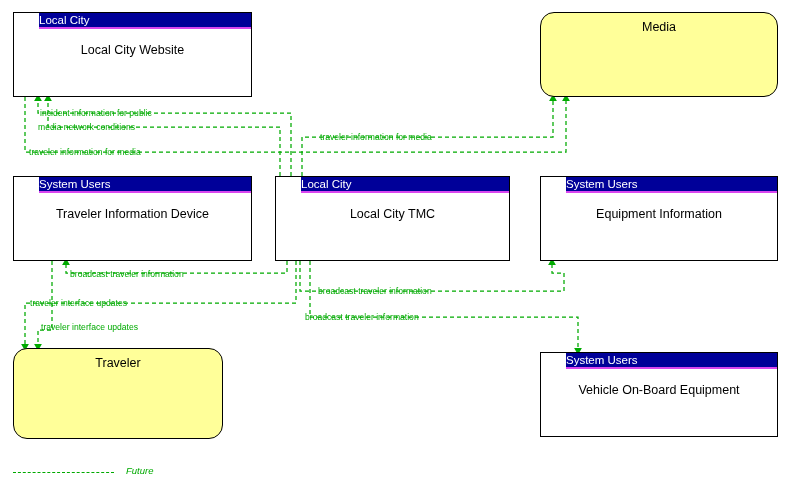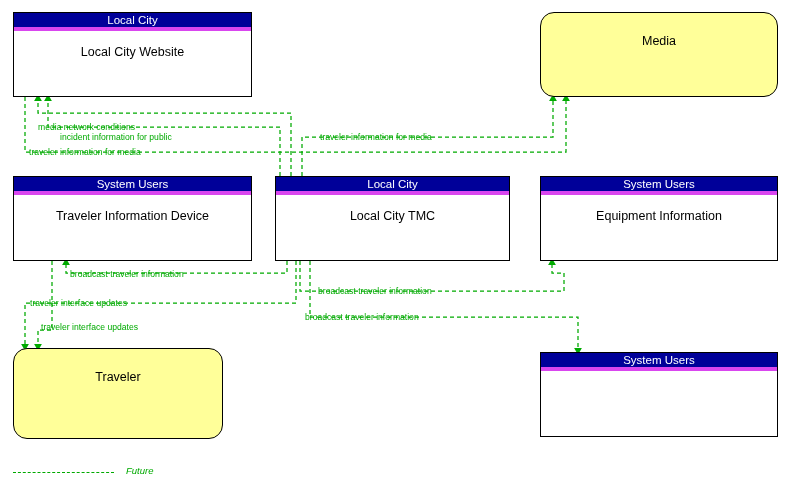--- a/index.html
+++ b/index.html
@@ -17,24 +17,24 @@
   .node.rect{
     border:1px solid #000000;
     background:#ffffff;
   }
   .node.rect .hdr{
     background:#000099;
     color:#ffffff;
     font-size:11.5px;
     line-height:14px;
     height:14px;
-    text-align:center;
-    border-bottom:4px solid #d946ef;
+    border-bottom:2px solid #d946ef;
     white-space:nowrap;
     overflow:hidden;
+    margin-left:25px;
   }
   .node.rect .ttl{
     color:#000000;
     font-size:12.5px;
     line-height:16px;
     text-align:center;
     padding-top:13px;
     white-space:nowrap;
     overflow:hidden;
   }
@@ -42,21 +42,21 @@
   .node.term{
     border:1.6px solid #000000;
     border-radius:14px;
     background:#ffff99;
   }
   .node.term .ttl{
     color:#000000;
     font-size:12.5px;
     line-height:16px;
     text-align:center;
-    padding-top:20px;
+    padding-top:6px;
     white-space:nowrap;
   }
 
   
   .flabel{
     position:absolute;
     color:#00aa00;
     font-size:8.6px;
     line-height:10px;
     white-space:nowrap;
@@ -138,23 +138,24 @@
     <div class="hdr">System Users</div>
     <div class="ttl">Equipment Information</div>
   </div>
 
   <div class="node term" style="left:13px;top:348px;width:210px;height:91px;">
     <div class="ttl">Traveler</div>
   </div>
 
   <div class="node rect" style="left:540px;top:352px;width:238px;height:85px;">
     <div class="hdr">System Users</div>
+    <div class="ttl">Vehicle On-Board Equipment</div>
   </div>
 
-  <div class="flabel" style="left:60px;top:108px;margin-top:24px;">incident information for public</div>
+  <div class="flabel" style="left:40px;top:108px;">incident information for public</div>
 
   <div class="flabel" style="left:38px;top:122px;">media network conditions</div>
 
   <div class="flabel" style="left:320px;top:132px;">traveler information for media</div>
 
   <div class="flabel" style="left:29px;top:147px;">traveler information for media</div>
 
   <div class="flabel" style="left:70px;top:269px;">broadcast traveler information</div>
 
   <div class="flabel" style="left:318px;top:286px;">broadcast traveler information</div>

